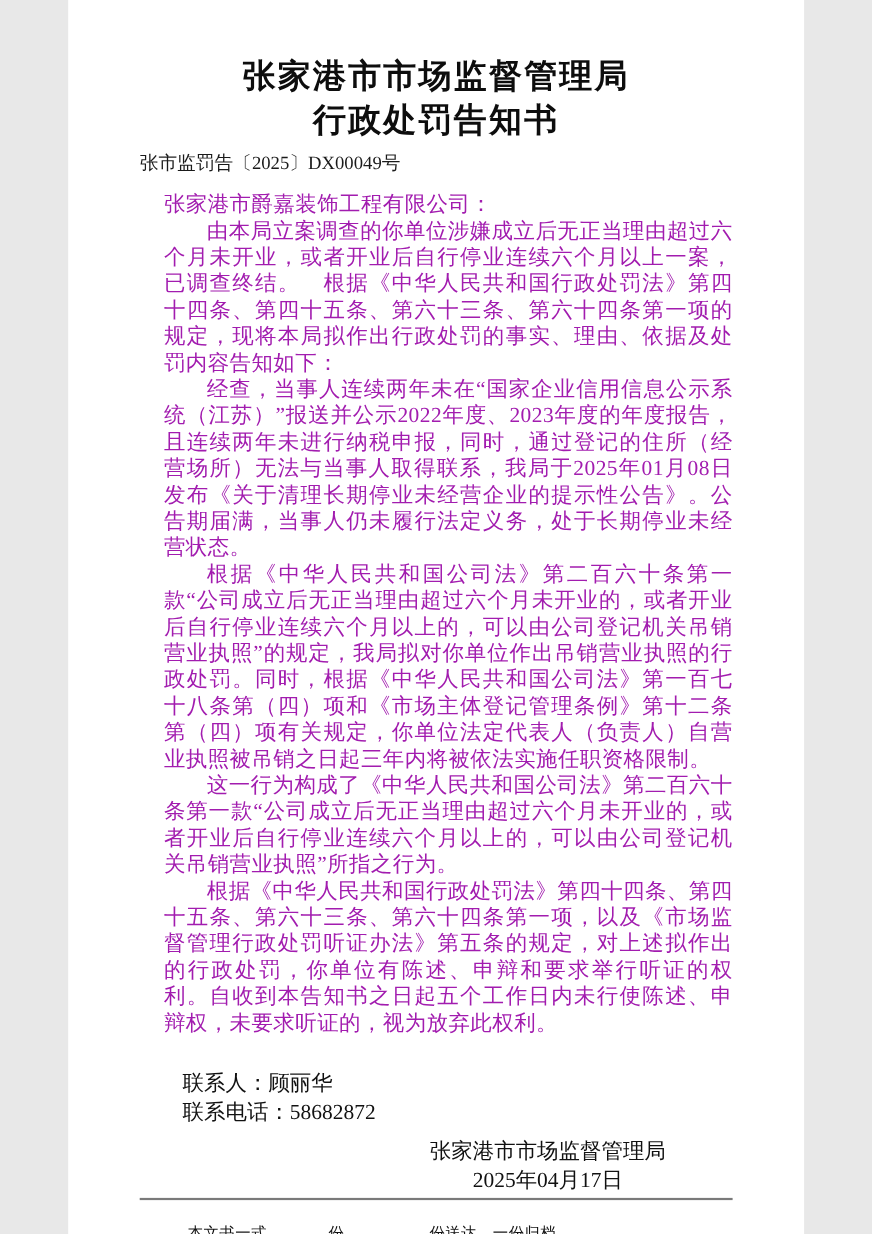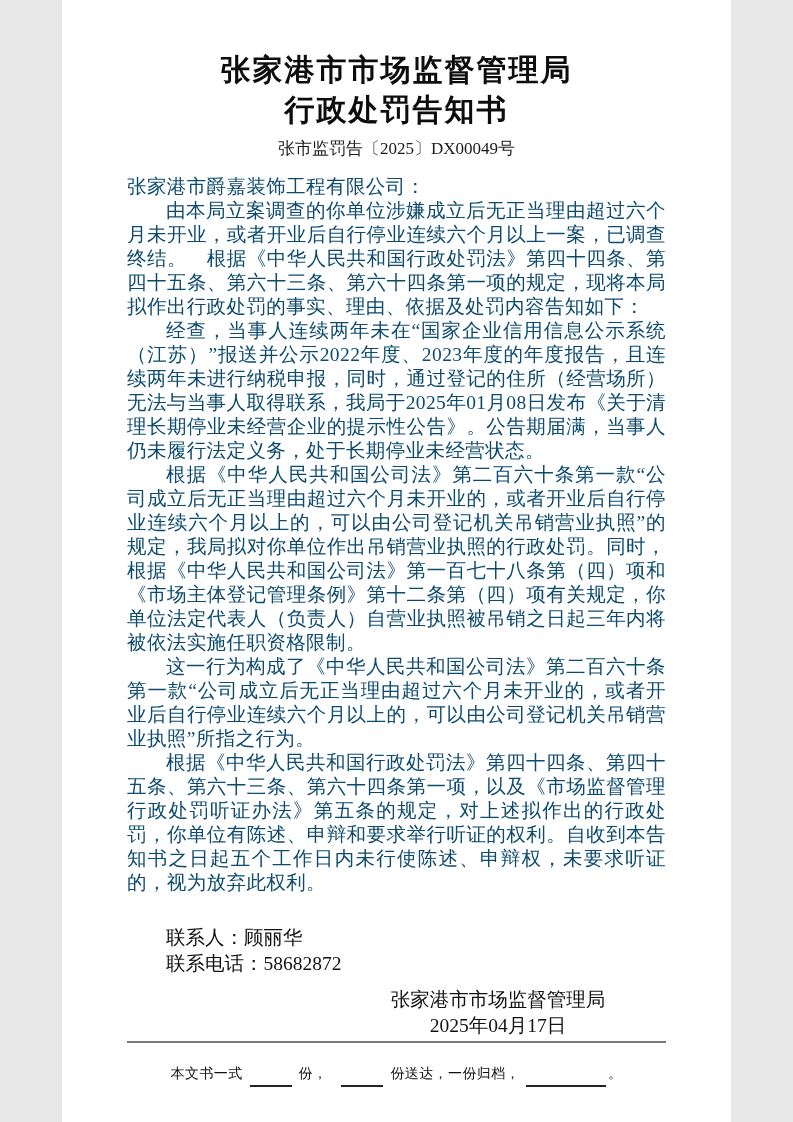--- a/index.html
+++ b/index.html
@@ -20,33 +20,34 @@
   .agency-title, .doc-title {
     text-align: center;
     font-family: "Liberation Sans", "DejaVu Sans", sans-serif;
     font-weight: 700;
     font-size: 30px;
     line-height: 40px;
     letter-spacing: 2px;
     color: #0d0d0d;
   }
   .doc-number {
-    text-align: center;
+    text-align: left;
     font-size: 17px;
     line-height: 24px;
     margin-top: 7px;
     color: #1a1a1a;
   }
   .body-text {
     margin-top: 14px;
     font-size: 19.5px;
     line-height: 24px;
     text-align: justify;
     letter-spacing: 0.4px;
-    color: #0c4a6e;
+    color: #a21caf;
+    margin-left: 22px;
   }
   .recipient { text-indent: 0; }
   .para { text-indent: 2em; }
   .contact-block {
     margin-top: 30px;
     font-size: 19.5px;
     line-height: 26px;
   }
   .contact-line { text-indent: 2em; }
   .signature-block {

